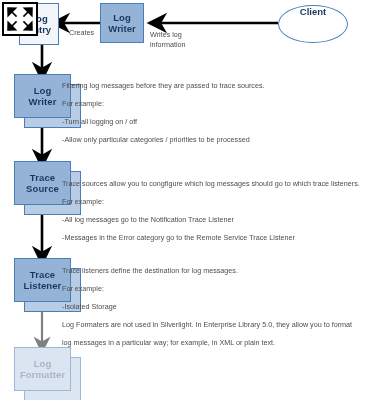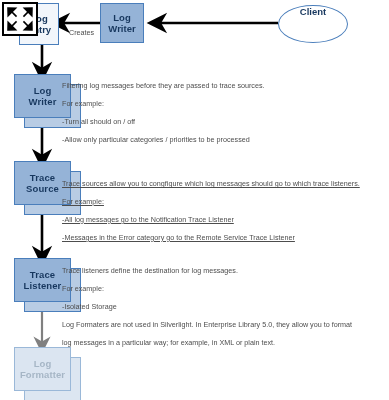--- a/index.html
+++ b/index.html
@@ -181,45 +181,49 @@
   </div>
 
   <div class="ellipse" style="left:278px; top:5px; width:70px; height:38px;">
     <span>Client</span>
   </div>
 
   <div class="alabel" style="left:69px; top:28px;">
     <span class="ln">Creates</span>
   </div>
 
+  <div class="alabel" style="left:150px; top:30px;">
+    <span class="ln">Writes log</span>
+    <span class="ln">information</span>
+  </div>
 
   <div class="node" style="left:14px; top:74px; width:57px; height:44px;">
     <div class="back"></div>
     <div class="front">
       <span>Log</span>
       <span>Writer</span>
     </div>
   </div>
 
   <div class="desc" style="left:62px; top:74px;">
     <span class="ln">Filtering log messages before they are passed to trace sources.</span>
     <span class="ln">For example:</span>
-    <span class="ln">-Turn all should on / off</span>
+    <span class="ln">-Turn all logging on / off</span>
     <span class="ln">-Allow only particular categories / priorities to be processed</span>
   </div>
 
   <div class="node" style="left:14px; top:161px; width:57px; height:44px;">
     <div class="back"></div>
     <div class="front">
       <span>Trace</span>
       <span>Source</span>
     </div>
   </div>
 
-  <div class="desc" style="left:62px; top:172px;text-decoration:underline;">
+  <div class="desc" style="left:62px; top:172px;">
     <span class="ln">Trace sources allow you to congfigure which log messages should go to which trace listeners.</span>
     <span class="ln">For example:</span>
     <span class="ln">-All log messages go to the Notification Trace Listener</span>
     <span class="ln">-Messages in the Error category go to the Remote Service Trace Listener</span>
   </div>
 
   <div class="node" style="left:14px; top:258px; width:57px; height:44px;">
     <div class="back"></div>
     <div class="front">
       <span>Trace</span>

